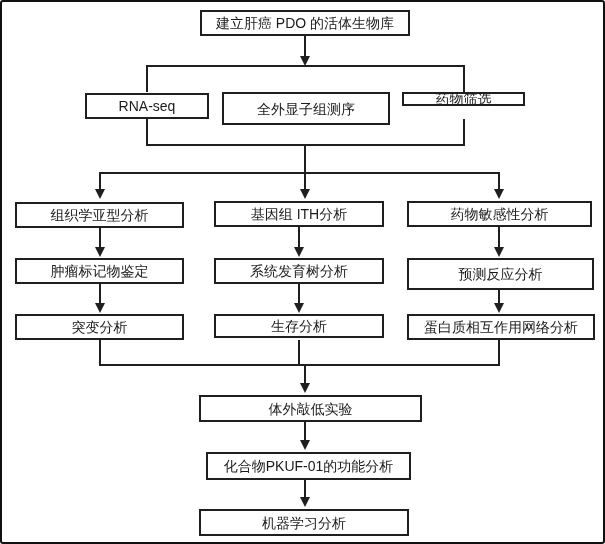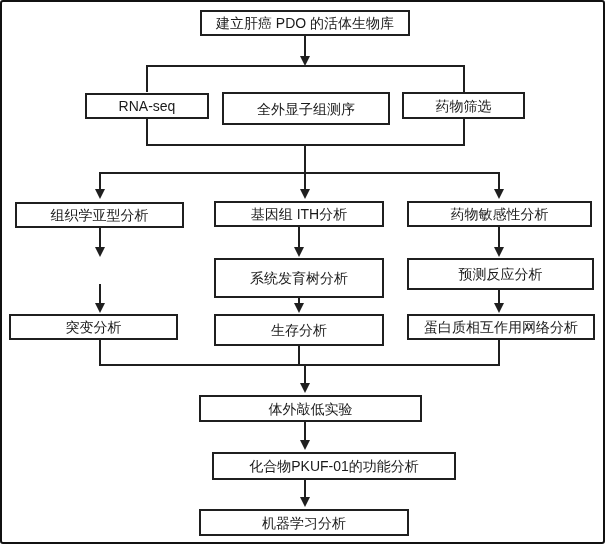--- a/index.html
+++ b/index.html
@@ -81,38 +81,39 @@
       <line x1="303" y1="478" x2="303" y2="503" marker-end="url(#ah)"></line>
     </g>
   </svg>
 
   <div class="node" style="left:198px;top:8px;width:210px;height:26px">建立肝癌 PDO 的活体生物库</div>
 
   <div class="node" style="left:83px;top:91px;width:124px;height:26px">RNA-seq</div>
 
   <div class="node" style="left:220px;top:90px;width:168px;height:33px">全外显子组测序</div>
 
-  <div class="node" style="left:400px;top:90px;width:123px;height:27px">药物筛选</div>
+  <div class="node" style="left:400px;top:90px;width:123px;height:14px">药物筛选</div>
 
   <div class="node" style="left:13px;top:200px;width:169px;height:26px">组织学亚型分析</div>
 
   <div class="node" style="left:212px;top:199px;width:170px;height:26px">基因组 ITH分析</div>
 
   <div class="node" style="left:405px;top:199px;width:185px;height:26px">药物敏感性分析</div>
 
+  <div class="node" style="left:13px;top:256px;width:169px;height:26px">肿瘤标记物鉴定</div>
 
-  <div class="node" style="left:212px;top:256px;width:170px;height:40px">系统发育树分析</div>
+  <div class="node" style="left:212px;top:256px;width:170px;height:26px">系统发育树分析</div>
 
   <div class="node" style="left:405px;top:256px;width:187px;height:32px">预测反应分析</div>
 
-  <div class="node" style="left:7px;top:312px;width:169px;height:26px">突变分析</div>
+  <div class="node" style="left:13px;top:312px;width:169px;height:26px">突变分析</div>
 
-  <div class="node" style="left:212px;top:312px;width:170px;height:32px">生存分析</div>
+  <div class="node" style="left:212px;top:312px;width:170px;height:24px">生存分析</div>
 
   <div class="node" style="left:405px;top:312px;width:188px;height:26px">蛋白质相互作用网络分析</div>
 
   <div class="node" style="left:197px;top:393px;width:223px;height:27px">体外敲低实验</div>
 
-  <div class="node" style="left:210px;top:450px;width:244px;height:28px">化合物PKUF-01的功能分析</div>
+  <div class="node" style="left:204px;top:450px;width:205px;height:28px">化合物PKUF-01的功能分析</div>
 
   <div class="node" style="left:197px;top:507px;width:210px;height:27px">机器学习分析</div>
 
 </div>
 
 </body></html>

